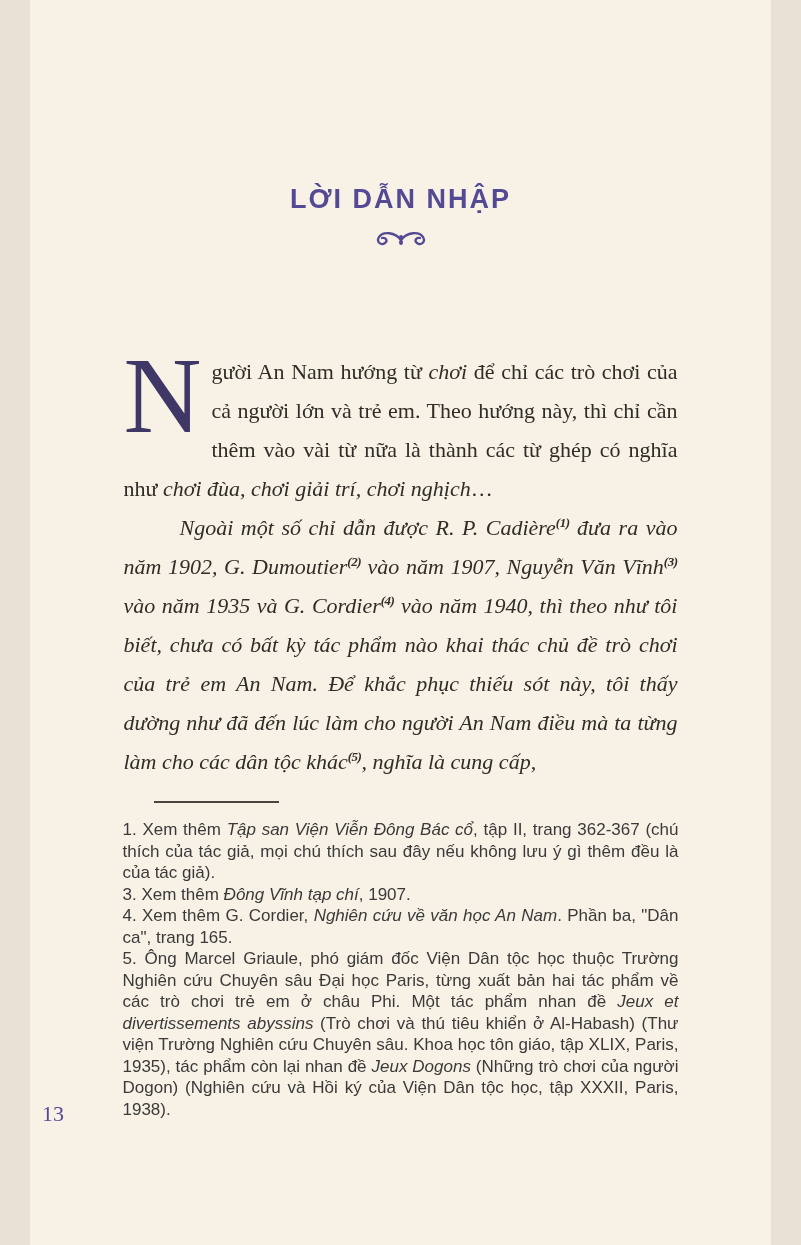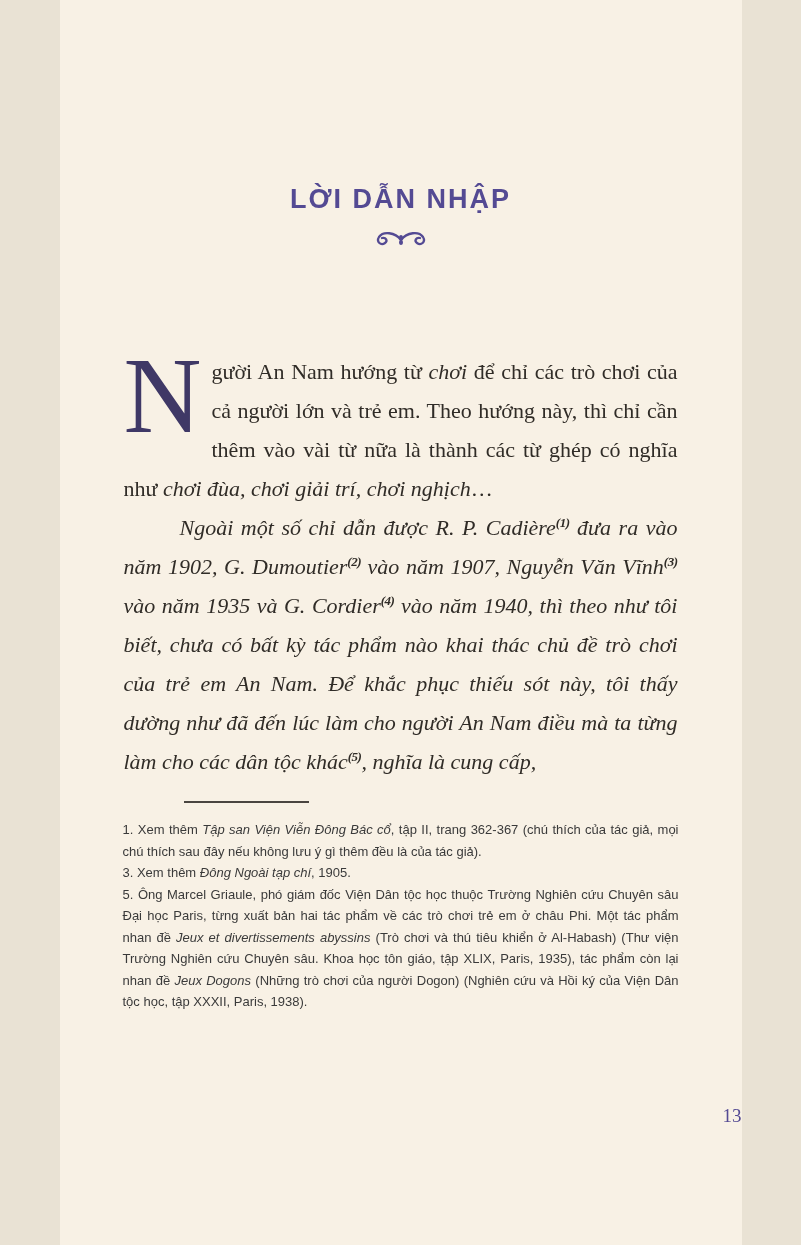--- a/index.html
+++ b/index.html
@@ -5,21 +5,21 @@
   :root{
     --accent:#544a93;
     --page-bg:#f8f1e5;
     --body-text:#302c27;
     --footnote-text:#3a3a3a;
     --rule:#4a4540;
   }
   html,body{margin:0;padding:0;background:#e9e2d4;}
   .page{
     position:relative;
-    width:682px;height:1245px;
+    width:741px;height:1245px;
     margin:0 auto;
     background:var(--page-bg);
     overflow:hidden;
     box-sizing:border-box;
   }
   .title{
     margin:184px 0 0;
     text-align:center;
     font-family:"Liberation Sans","DejaVu Sans",sans-serif;
     font-size:27px;
@@ -63,33 +63,33 @@
   .fn-rule{
     width:125px;
     margin:20px 0 0 124px;
     border:0;
     border-top:2px solid var(--rule);
   }
   .footnotes{
     width:556px;
     margin:16px auto 0;
     font-family:"Liberation Sans","DejaVu Sans",sans-serif;
-    font-size:13px;
+    font-size:17px;
     line-height:21.5px;
     color:var(--footnote-text);
     text-align:justify;
   }
   .fn{margin:0;}
   .page-number{
     position:absolute;
-    left:0;right:0;
+    left:12px;right:0;
     bottom:118px;
-    text-align:right;
+    text-align:left;
     font-family:"Liberation Serif","DejaVu Serif",serif;
-    font-size:19px;
+    font-size:22px;
     color:var(--accent);
   }
 </style>
 </head>
 <body>
 
 <div class="page">
 
   <h1 class="title">LỜI DẪN NHẬP</h1>
 
@@ -107,19 +107,20 @@
     <p class="para">
       <span class="dropcap">N</span><span><span>gười An Nam hướng từ </span><i>chơi</i><span> để chỉ các trò chơi của cả người lớn và trẻ em. Theo hướng này, thì chỉ cần thêm vào vài từ nữa là thành các từ ghép có nghĩa như </span><i>chơi đùa, chơi giải trí, chơi nghịch</i><span>…</span></span>
     </p>
     <p class="para indent"><span>Ngoài một số chỉ dẫn được R. P. Cadière</span><sup class="fn-ref">(1)</sup><span> đưa ra vào năm 1902, G. Dumoutier</span><sup class="fn-ref">(2)</sup><span> vào năm 1907, Nguyễn Văn Vĩnh</span><sup class="fn-ref">(3)</sup><span> vào năm 1935 và G. Cordier</span><sup class="fn-ref">(4)</sup><span> vào năm 1940, thì theo như tôi biết, chưa có bất kỳ tác phẩm nào khai thác chủ đề trò chơi của trẻ em An Nam. Để khắc phục thiếu sót này, tôi thấy dường như đã đến lúc làm cho người An Nam điều mà ta từng làm cho các dân tộc khác</span><sup class="fn-ref">(5)</sup><span>, nghĩa là cung cấp,</span></p>
   </div>
 
   <hr class="fn-rule">
 
   <div class="footnotes">
     <p class="fn"><span>1. Xem thêm </span><i>Tập san Viện Viễn Đông Bác cổ</i><span>, tập II, trang 362-367 (chú thích của tác giả, mọi chú thích sau đây nếu không lưu ý gì thêm đều là của tác giả).</span></p>
-    <p class="fn"><span>3. Xem thêm </span><i>Đông Ngoài tạp chí</i><span>, 1905.</span></p>
+    <p class="fn"><span>3. Xem thêm </span><i>Đông Vĩnh tạp chí</i><span>, 1907.</span></p>
+    <p class="fn"><span>4. Xem thêm G. Cordier, </span><i>Nghiên cứu về văn học An Nam</i><span>. Phần ba, "Dân ca", trang 165.</span></p>
     <p class="fn"><span>5. Ông Marcel Griaule, phó giám đốc Viện Dân tộc học thuộc Trường Nghiên cứu Chuyên sâu Đại học Paris, từng xuất bản hai tác phẩm về các trò chơi trẻ em ở châu Phi. Một tác phẩm nhan đề </span><i>Jeux et divertissements abyssins</i><span> (Trò chơi và thú tiêu khiển ở Al-Habash) (Thư viện Trường Nghiên cứu Chuyên sâu. Khoa học tôn giáo, tập XLIX, Paris, 1935), tác phẩm còn lại nhan đề </span><i>Jeux Dogons</i><span> (Những trò chơi của người Dogon) (Nghiên cứu và Hồi ký của Viện Dân tộc học, tập XXXII, Paris, 1938).</span></p>
   </div>
 
   <div class="page-number">13</div>
 
 </div>
 
 </body></html>

